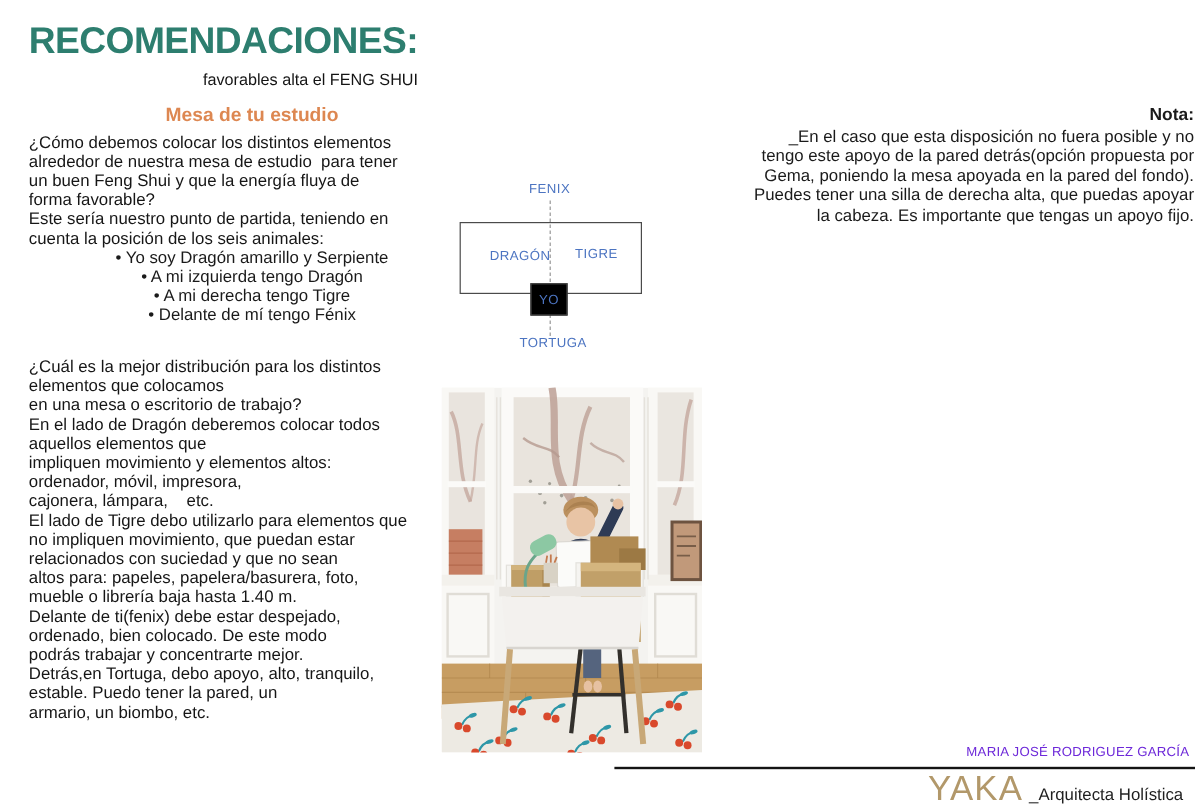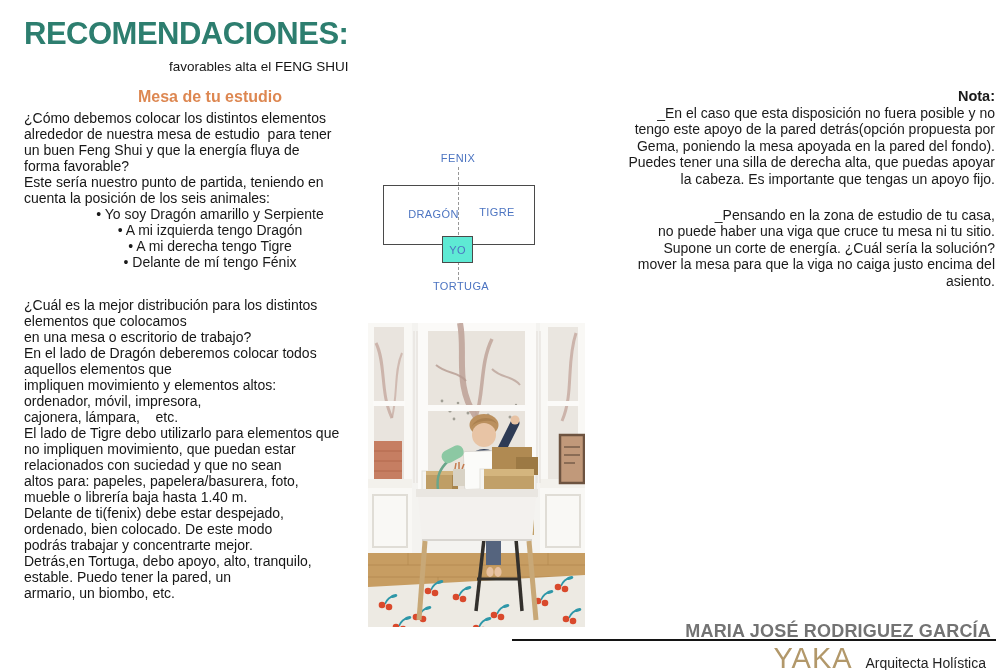--- a/index.html
+++ b/index.html
@@ -16,30 +16,30 @@
   
   .left-col { position:absolute; left:24px; top:88px; width:372px; }
   .section-heading { font-size:16px; font-weight:bold; color:#DD8751; margin-bottom:4px;text-align:center; }
   .text-block { font-size:14px; line-height:16px; white-space:pre; color:#161616; }
   .bullet-line { font-size:14px; line-height:16px; white-space:pre;text-align:center; }
   .body-block { margin-top:27px; }
   
   .diagram-label { position:absolute; font-size:11px; color:#4C74C1; letter-spacing:0.4px; transform:translateX(-50%); white-space:nowrap; }
   .diagram-dashed { position:absolute; left:458px; top:167px; height:113px; width:0; border-left:1px dashed #979797; }
   .diagram-rect { position:absolute; left:383px; top:185px; width:152px; height:60px; border:1.5px solid #4a4a4a; background:transparent; }
-  .yo-box { position:absolute; left:442px; top:236px; width:31px; height:27px; border:1.5px solid #4a4a4a; background:#5eead4; display:flex; align-items:center; justify-content:center; }
+  .yo-box { position:absolute; left:442px; top:236px; width:31px; height:27px; border:1.5px solid #4a4a4a; background:#000000; display:flex; align-items:center; justify-content:center; }
   .yo-box .diagram-label { position:static; transform:none; }
   
   .photo { position:absolute; left:368px; top:323px; width:217px; height:304px; display:block; }
   
   .note-col { position:absolute; left:601px; top:88px; width:394px;text-align:right; }
   .note-heading { font-size:14.5px; font-weight:bold; line-height:17px; }
   .note-para { font-size:14px; line-height:16.4px; white-space:pre; margin-bottom:20px; }
   
-  .author { position:absolute; top:621px; right:5px; font-size:18px; font-weight:bold; letter-spacing:0.2px; color:#737373; }
+  .author { position:absolute; top:621px; right:5px; font-size:11px; font-weight:normal; letter-spacing:0.2px; color:#6d28d9; }
   .footer-line { position:absolute; top:639px; left:512px; right:0; border-top:2px solid #141414; }
   .brand-row { position:absolute; top:642px; right:10px; display:flex; align-items:baseline; gap:5px; }
   .brand-name { font-size:29px; color:#B2986A; letter-spacing:1px; }
   .brand-suffix { font-size:14px; color:#1f1f1f; }
 </style>
 </head>
 <body>
 
 <div class="page">
 
@@ -221,25 +221,20 @@
   </svg>
 
   <div class="note-col">
     <div class="note-heading">Nota:</div>
     <div>
         <div class="note-para">_En el caso que esta disposición no fuera posible y no
 tengo este apoyo de la pared detrás(opción propuesta por
 Gema, poniendo la mesa apoyada en la pared del fondo).
 Puedes tener una silla de derecha alta, que puedas apoyar
 la cabeza. Es importante que tengas un apoyo fijo.</div>
-        <div class="note-para">_Pensando en la zona de estudio de tu casa,
-no puede haber una viga que cruce tu mesa ni tu sitio.
-Supone un corte de energía. ¿Cuál sería la solución?
-mover la mesa para que la viga no caiga justo encima del
-asiento.</div>
       </div>
   </div>
 
   <div class="author">MARIA JOSÉ RODRIGUEZ GARCÍA</div>
   <div class="footer-line"></div>
   <div class="brand-row">
     <span class="brand-name">YAKA</span>
     <span class="brand-suffix">_Arquitecta Holística</span>
   </div>
 

